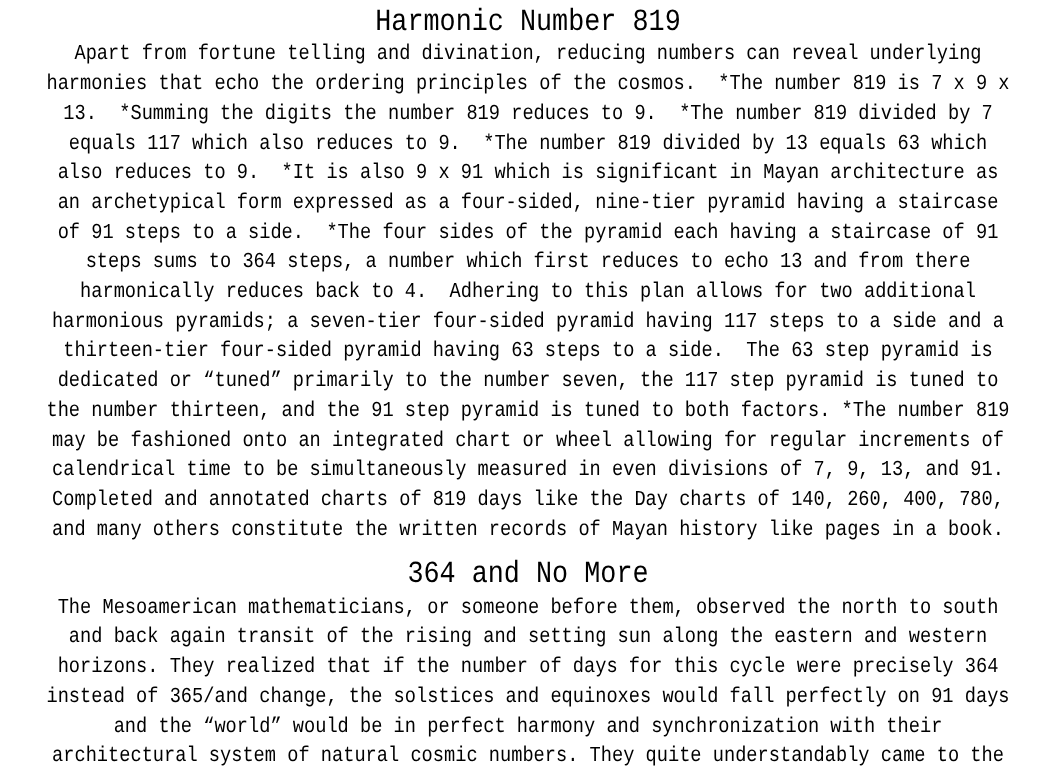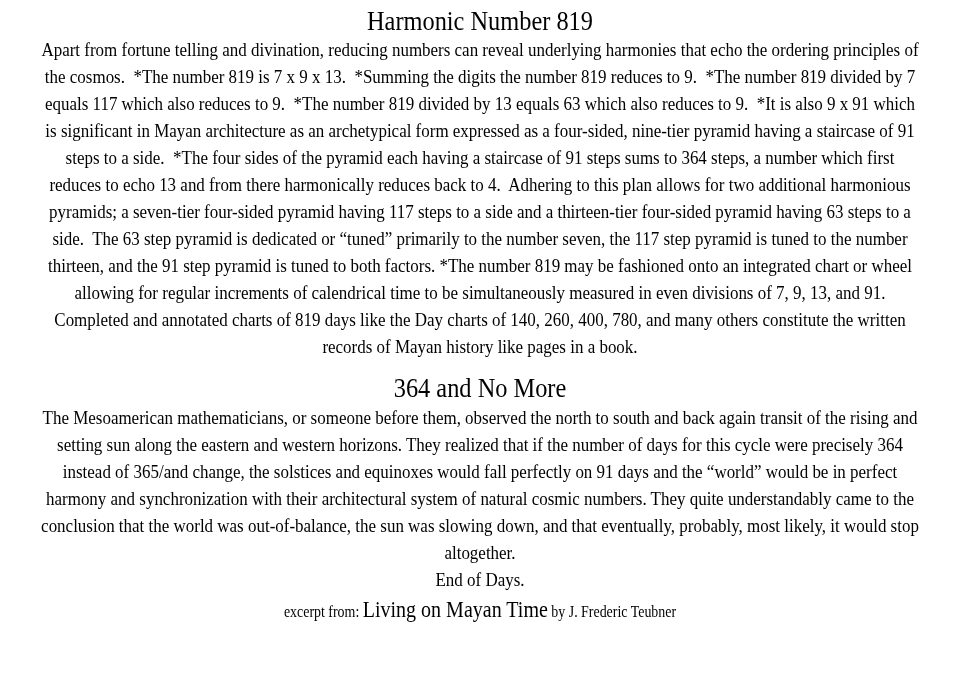--- a/index.html
+++ b/index.html
@@ -2,21 +2,21 @@
 <html><head>
 <meta charset="utf-8">
 <style>
   html, body { margin: 0; padding: 0; background: #ffffff; }
   .page {
     position: relative;
     width: 960px;
     height: 698px;
     background: #ffffff;
     overflow: hidden;
-    font-family: Liberation Serif, serif;
+    font-family: Liberation Mono, monospace;
     color: #000000;
   }
   
   .condense {
     position: absolute;
     top: 0;
     left: -72px;
     width: 1104px;
     transform: scaleX(0.87);
     transform-origin: 50% 0;

